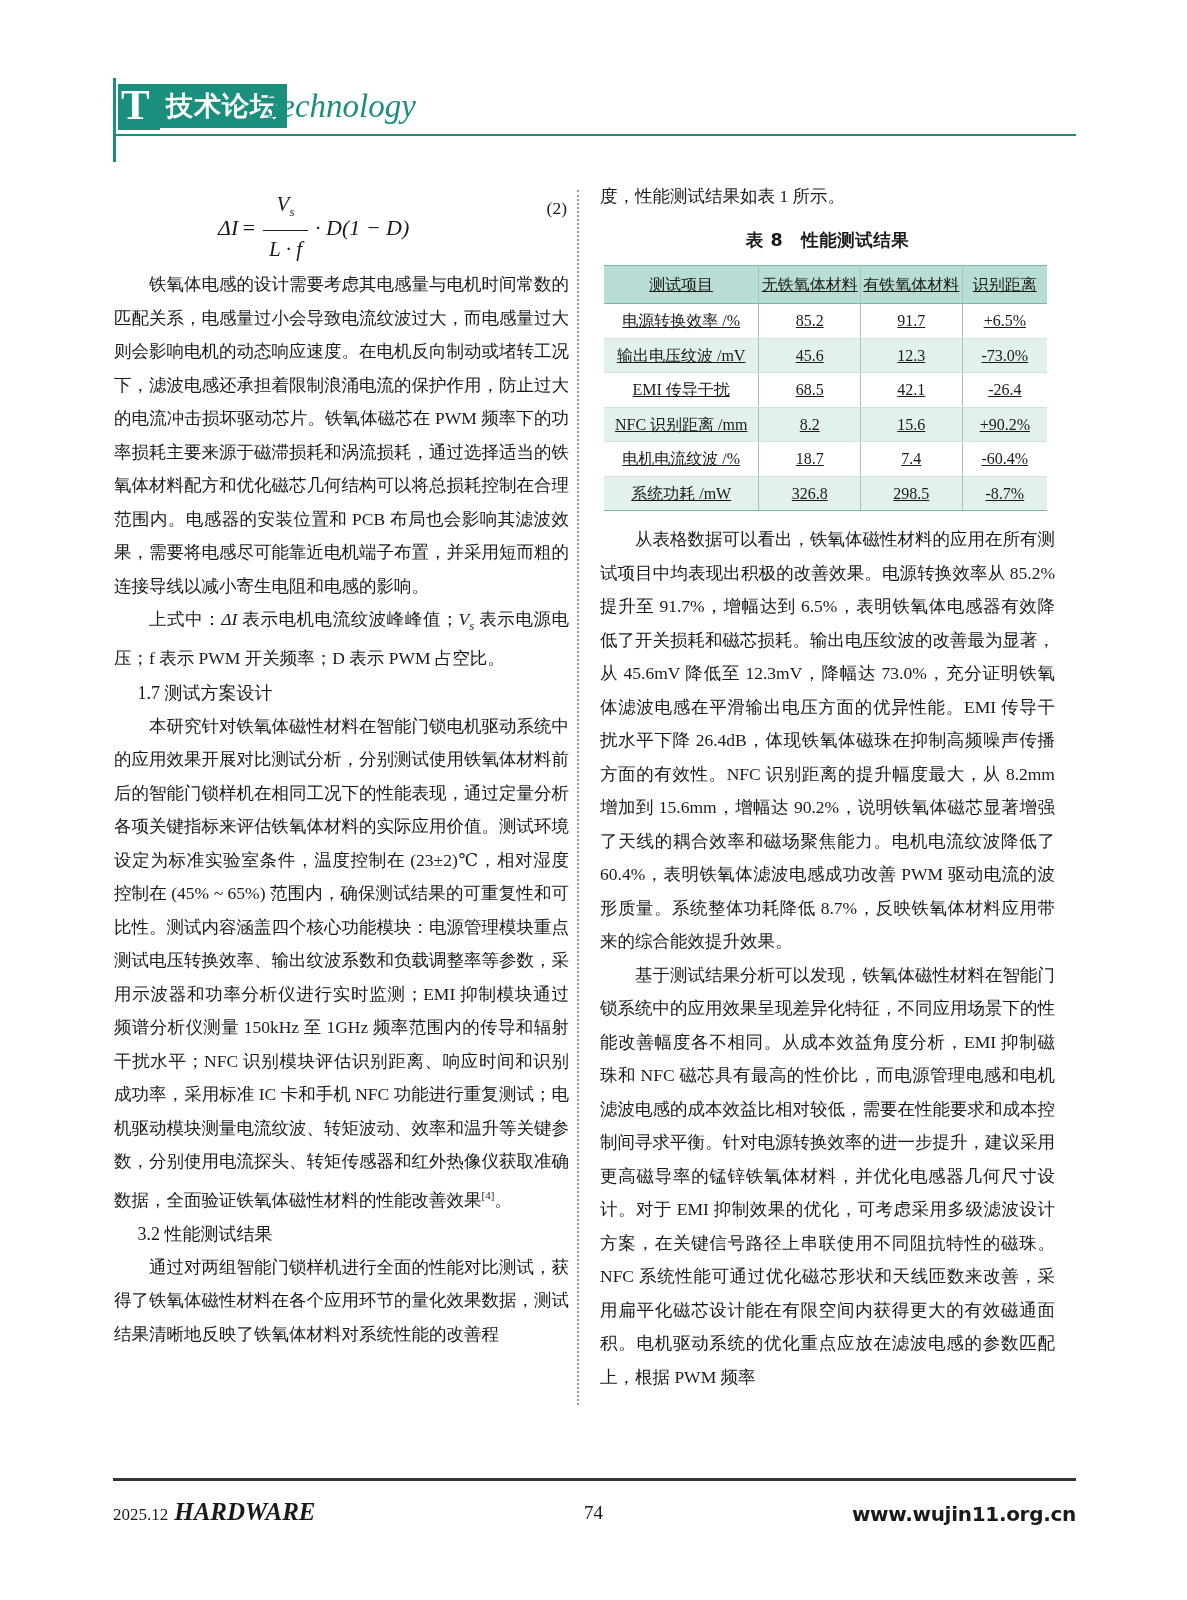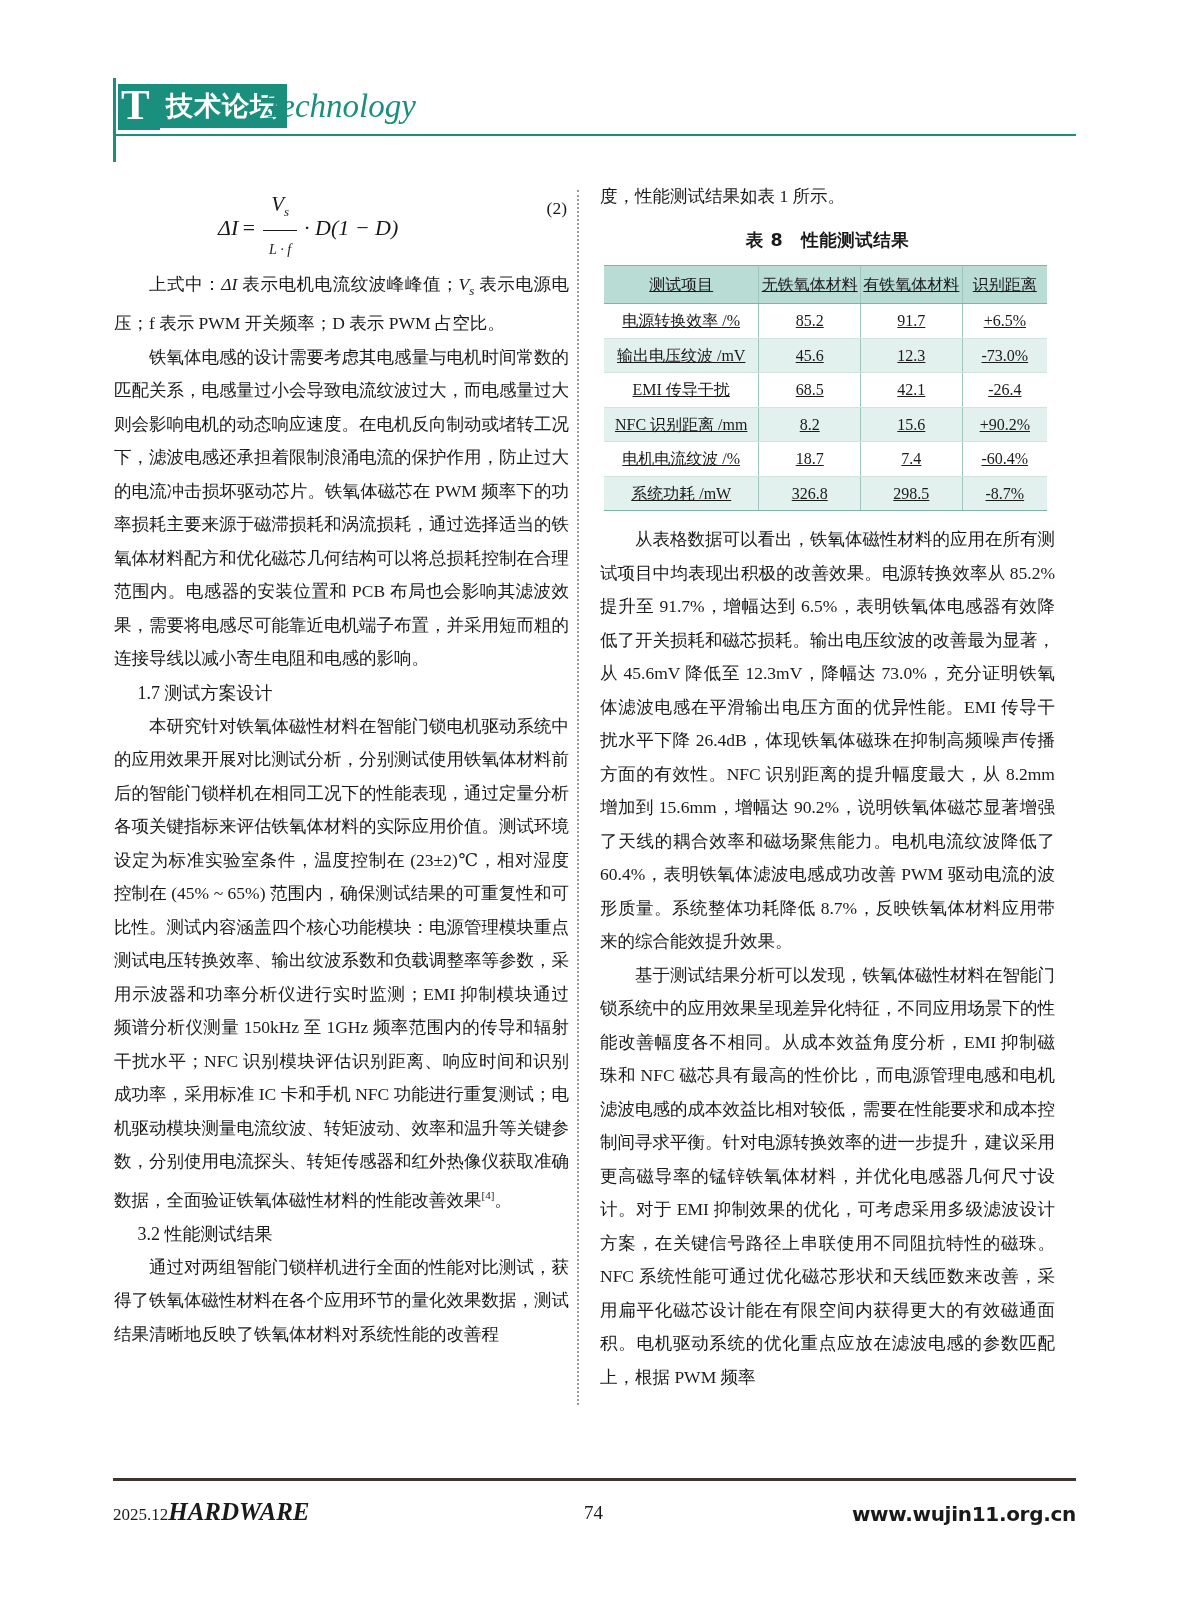--- a/index.html
+++ b/index.html
@@ -87,21 +87,21 @@
   .formula {
     position:absolute; left:104px; top:4px;
     font-family:"Liberation Serif","DejaVu Serif",serif;
     font-size:22px; font-style:italic;
     display:flex; align-items:center; gap:3px;
   }
   .frac { display:inline-flex; flex-direction:column; align-items:center;
           margin:0 4px; vertical-align:middle; }
   .frac .num { padding:0 6px 1px 6px; font-size:21px; }
   .frac .bar { width:100%; height:1.4px; background:#1a1a1a; }
-  .frac .den { padding:2px 6px 0 6px; font-size:14px; }
+  .frac .den { padding:2px 6px 0 6px; font-size:21px; }
   .sub { font-size:13px; vertical-align:sub; font-style:italic; }
   .eqno {
     position:absolute; right:2px; top:8px;
     font-size:17.5px; font-style:normal;
     font-family:"Liberation Serif",serif;
   }
   .itvar { font-style:italic; font-family:"Liberation Serif",serif; }
   .supref { font-size:11px; vertical-align:super; }
 
   
@@ -142,21 +142,21 @@
     position:absolute; left:113px; top:28px; width:963px; height:3px;
     background:#3a3530;
   }
   .ft-left {
     position:absolute; left:113px; top:48px;
     font-family:"Liberation Serif","DejaVu Serif",serif;
     font-size:17px; letter-spacing:0px;
   }
   .ft-left b {
     font-size:25px; font-style:italic; font-weight:bold;
-    font-family:"Liberation Serif",serif; 
+    font-family:"Liberation Serif",serif; margin-left:6px;
   }
   .ft-center {
     position:absolute; left:0; top:52px; width:1187px; text-align:center;
     font-size:19px; font-family:"Liberation Serif",serif;
   }
   .ft-right {
     position:absolute; right:111px; top:52px;
     font-family:"DejaVu Sans","Liberation Sans",sans-serif;
     font-size:20px; font-weight:bold; letter-spacing:-0.3px;
   }
@@ -187,23 +187,23 @@
       <span class="frac">
         <span class="num"><span class="itvar">V</span><span class="sub">s</span></span>
         <span class="bar"></span>
         <span class="den">L · f</span>
       </span>
       <span>· D(1 − D)</span>
     </div>
     <div class="eqno">(2)</div>
   </div>
 
+  <p class="body">铁氧体电感的设计需要考虑其电感量与电机时间常数的匹配关系，电感量过小会导致电流纹波过大，而电感量过大则会影响电机的动态响应速度。在电机反向制动或堵转工况下，滤波电感还承担着限制浪涌电流的保护作用，防止过大的电流冲击损坏驱动芯片。铁氧体磁芯在 PWM 频率下的功率损耗主要来源于磁滞损耗和涡流损耗，通过选择适当的铁氧体材料配方和优化磁芯几何结构可以将总损耗控制在合理范围内。电感器的安装位置和 PCB 布局也会影响其滤波效果，需要将电感尽可能靠近电机端子布置，并采用短而粗的连接导线以减小寄生电阻和电感的影响。</p>
+
   <p class="body"><span>上式中：</span><span class="itvar">ΔI</span><span> 表示电机电流纹波峰峰值；</span><span class="itvar">V</span><span class="sub">s</span><span> 表示电源电压；f 表示 PWM 开关频率；D 表示 PWM 占空比。</span></p>
-
-  <p class="body">铁氧体电感的设计需要考虑其电感量与电机时间常数的匹配关系，电感量过小会导致电流纹波过大，而电感量过大则会影响电机的动态响应速度。在电机反向制动或堵转工况下，滤波电感还承担着限制浪涌电流的保护作用，防止过大的电流冲击损坏驱动芯片。铁氧体磁芯在 PWM 频率下的功率损耗主要来源于磁滞损耗和涡流损耗，通过选择适当的铁氧体材料配方和优化磁芯几何结构可以将总损耗控制在合理范围内。电感器的安装位置和 PCB 布局也会影响其滤波效果，需要将电感尽可能靠近电机端子布置，并采用短而粗的连接导线以减小寄生电阻和电感的影响。</p>
 
   <h4 class="head3">1.7 测试方案设计</h4>
 
   <p class="body"><span>本研究针对铁氧体磁性材料在智能门锁电机驱动系统中的应用效果开展对比测试分析，分别测试使用铁氧体材料前后的智能门锁样机在相同工况下的性能表现，通过定量分析各项关键指标来评估铁氧体材料的实际应用价值。测试环境设定为标准实验室条件，温度控制在 (23±2)℃，相对湿度控制在 (45% ~ 65%) 范围内，确保测试结果的可重复性和可比性。测试内容涵盖四个核心功能模块：电源管理模块重点测试电压转换效率、输出纹波系数和负载调整率等参数，采用示波器和功率分析仪进行实时监测；EMI 抑制模块通过频谱分析仪测量 150kHz 至 1GHz 频率范围内的传导和辐射干扰水平；NFC 识别模块评估识别距离、响应时间和识别成功率，采用标准 IC 卡和手机 NFC 功能进行重复测试；电机驱动模块测量电流纹波、转矩波动、效率和温升等关键参数，分别使用电流探头、转矩传感器和红外热像仪获取准确数据，全面验证铁氧体磁性材料的性能改善效果</span><span class="supref">[4]</span><span>。</span></p>
 
   <h4 class="head3">3.2 性能测试结果</h4>
 
   <p class="body">通过对两组智能门锁样机进行全面的性能对比测试，获得了铁氧体磁性材料在各个应用环节的量化效果数据，测试结果清晰地反映了铁氧体材料对系统性能的改善程</p>
 </div>
 

